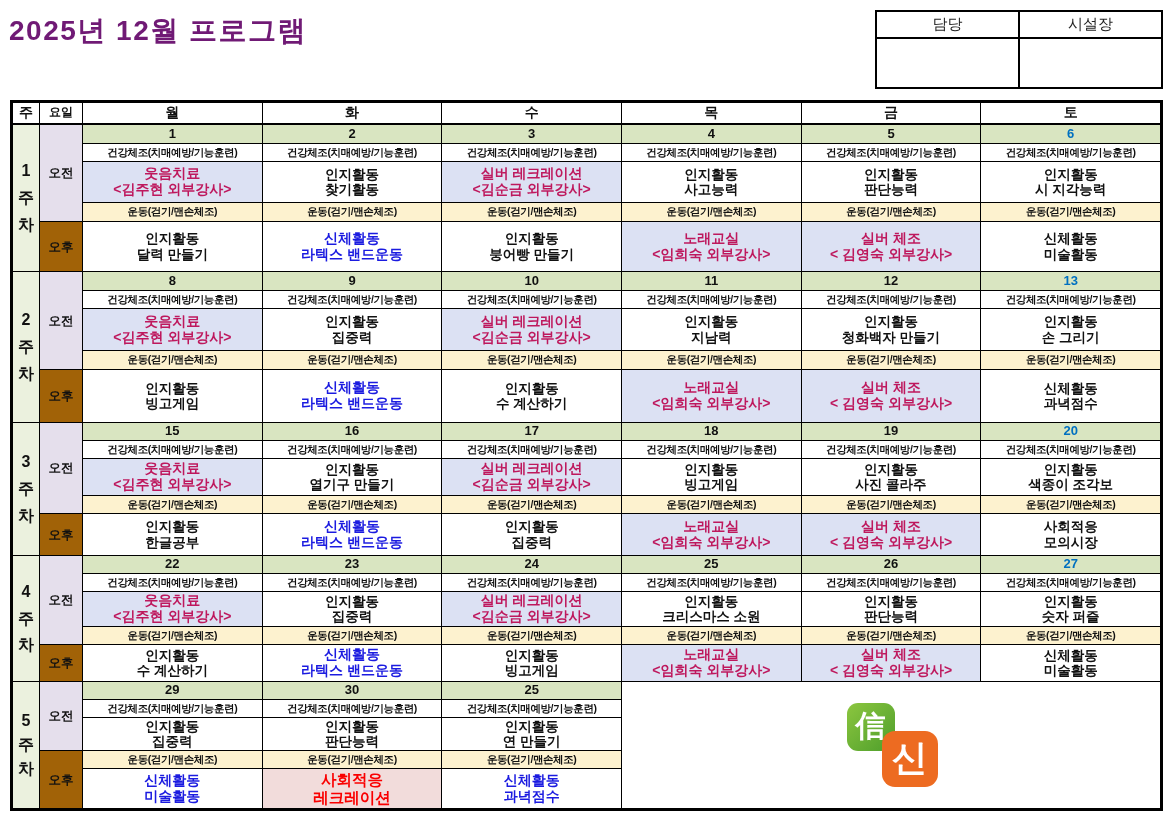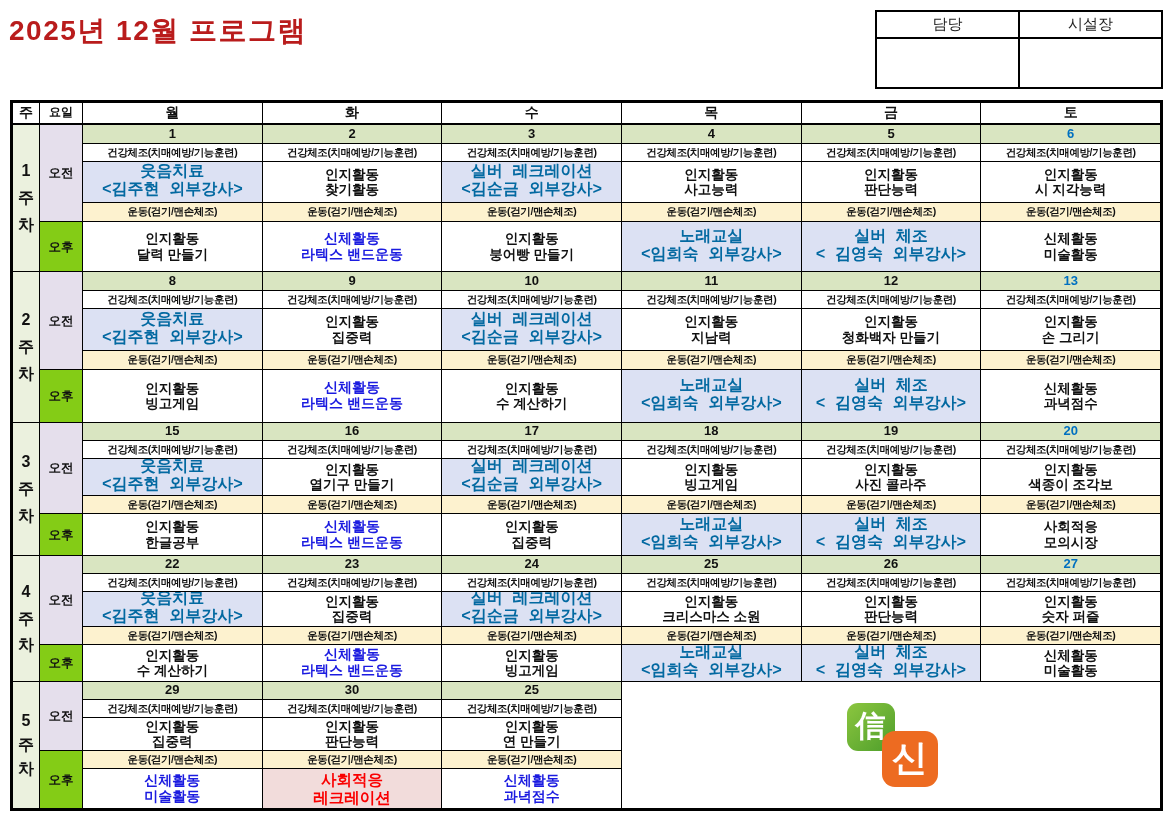--- a/index.html
+++ b/index.html
@@ -1,21 +1,21 @@
 <!DOCTYPE html>
 <html><head>
 <meta charset="utf-8">
 <style>
   * { box-sizing: border-box; margin: 0; padding: 0; }
   html, body { width: 1170px; height: 815px; background: #fff; overflow: hidden; }
   body { font-family: "Liberation Sans", "DejaVu Sans", sans-serif; position: relative; color: #111; }
 
   .page-title {
     position: absolute; left: 9px; top: 12px;
-    font-size: 28px; font-weight: bold; letter-spacing: 1.5px; color: #b91c1c;
+    font-size: 28px; font-weight: bold; letter-spacing: 1.5px; color: #701a75;
   }
 
   
   .sign-table { position: absolute; right: 7px; top: 10px; border-collapse: collapse; background: #fff; }
   .sign-table td { border: 2px solid #000; width: 143px; text-align: center; font-size: 15px; color: #222; }
   .sign-table tr.hd td { height: 27px; }
   .sign-table tr.bd td { height: 50px; }
 
   
   .cal {
@@ -40,29 +40,29 @@
     background: #fff; display: flex; flex-direction: column;
     align-items: center; justify-content: center; text-align: center;
     overflow: hidden; line-height: 1.12;
   }
   .hcell { font-weight: bold; font-size: 14px; }
   .hcell.small { font-size: 12px; }
 
   .week-label { background: #ebf1de; font-weight: bold; font-size: 16px; gap: 9px; }
   .w5 .week-label { gap: 6px; }
   .mlabel { background: #e5dfec; font-weight: bold; font-size: 12.5px; }
-  .alabel { background: #84cc16; font-weight: bold; font-size: 12.5px; }
+  .alabel { background: #a16207; font-weight: bold; font-size: 12.5px; }
 
   .date { background: #d9e5c1; font-weight: bold; font-size: 13px; }
   .date.sat { color: #0070c0; }
   .tiny { font-size: 10.5px; font-weight: bold; letter-spacing: -0.4px; white-space: nowrap; }
   .exercise { background: #fdf2cf; }
   .act { font-weight: bold; font-size: 13.5px; }
   .act .ln { white-space: nowrap; }
-  .act.special { background: #dce1f3; color: #0369a1; font-size: 16px; font-family: Liberation Mono, monospace; }
+  .act.special { background: #dce1f3; color: #be185d; font-size: 14px; }
   .act.blue { color: #1b1be0; font-size: 14px; }
   .act.red { background: #f2dcdb; color: #fa0000; font-size: 15.5px; }
 
   
   .logo-wrap {
     position: absolute; left: 632px; top: 692px; width: 525px; height: 105px;
     display: flex; align-items: center; justify-content: center; gap: 14px; pointer-events: none;
   }
   .badges { position: relative; width: 96px; height: 96px; flex: 0 0 auto; }
   .badge { position: absolute; display: flex; align-items: center; justify-content: center; color: #fff; font-weight: bold; }

